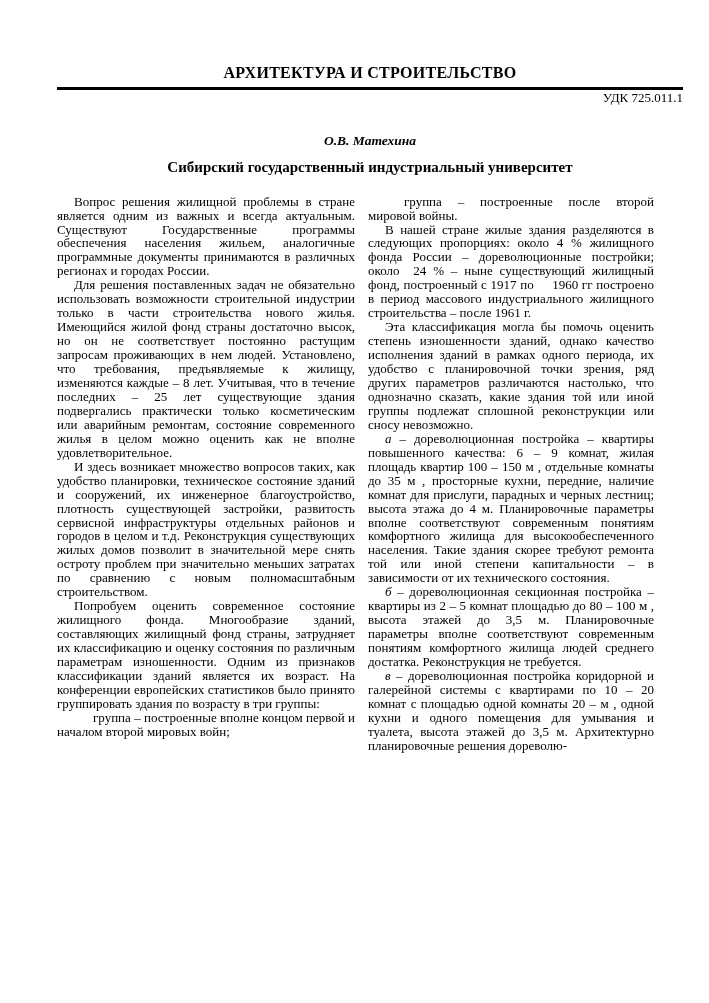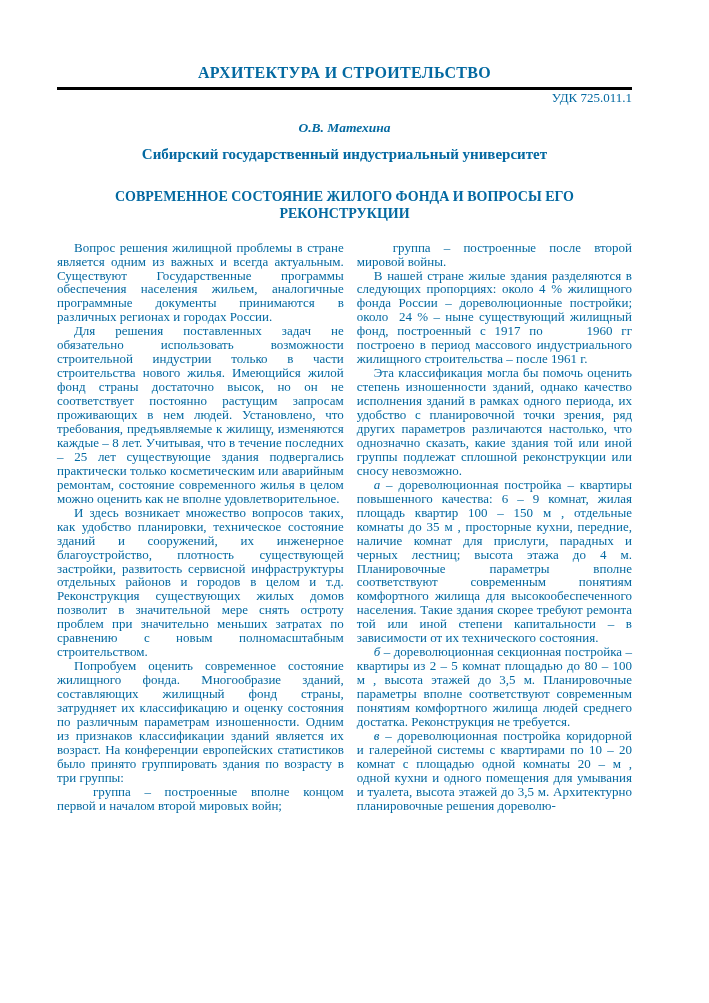--- a/index.html
+++ b/index.html
@@ -5,45 +5,45 @@
   html, body {
     margin: 0;
     padding: 0;
     background: #ffffff;
   }
   .page {
     position: relative;
     width: 709px;
     height: 1003px;
     background: #ffffff;
-    color: #0369a1;
+    color: #000000;
     font-family: "Liberation Serif", "DejaVu Serif", serif;
     box-sizing: border-box;
-    padding: 64px 77px 0 57px;
+    padding: 64px 26px 0 57px;
     overflow: hidden;
   }
   .journal-header {
     margin: 0;
     text-align: center;
     font-size: 16px;
     font-weight: bold;
     line-height: 1.1;
     letter-spacing: 0.3px;
   }
   .header-rule {
     margin-top: 5px;
     height: 3px;
     background: #000000;
   }
   .udc {
     font-size: 13px;
     text-align: right;
   }
   .author {
-    margin-top: 14px;
+    margin-top: 27px;
     text-align: center;
     font-size: 13.5px;
     font-weight: bold;
     font-style: italic;
   }
   .affiliation {
     margin-top: 10px;
     text-align: center;
     font-size: 15px;
     font-weight: bold;
@@ -84,21 +84,20 @@
 
 <div class="page">
 
   <h1 class="journal-header">АРХИТЕКТУРА И СТРОИТЕЛЬСТВО</h1>
   <div class="header-rule"></div>
   <div class="udc">УДК 725.011.1</div>
 
   <div class="author">О.В. Матехина</div>
   <div class="affiliation">Сибирский государственный индустриальный университет</div>
 
-  <h2 class="article-title">СОВРЕМЕННОЕ СОСТОЯНИЕ ЖИЛОГО ФОНДА И ВОПРОСЫ ЕГО РЕКОНСТРУКЦИИ</h2>
 
   <div class="columns">
 
     <div class="col col-left">
       <p class="para"><span class="lead-italic"></span><span>Вопрос решения жилищной проблемы в стране является одним из важных и всегда актуальным. Существуют Государственные программы обеспечения населения жильем, аналогичные программные документы принимаются в различных регионах и городах России.</span></p>
       <p class="para"><span class="lead-italic"></span><span>Для решения поставленных задач не обязательно использовать возможности строительной индустрии только в части строительства нового жилья. Имеющийся жилой фонд страны достаточно высок, но он не соответствует постоянно растущим запросам проживающих в нем людей. Установлено, что требования, предъявляемые к жилищу, изменяются каждые – 8 лет. Учитывая, что в течение последних – 25 лет существующие здания подвергались практически только косметическим или аварийным ремонтам, состояние современного жилья в целом можно оценить как не вполне удовлетворительное.</span></p>
       <p class="para"><span class="lead-italic"></span><span>И здесь возникает множество вопросов таких, как удобство планировки, техническое состояние зданий и сооружений, их инженерное благоустройство, плотность существующей застройки, развитость сервисной инфраструктуры отдельных районов и городов в целом и т.д. Реконструкция существующих жилых домов позволит в значительной мере снять остроту проблем при значительно меньших затратах по сравнению с новым полномасштабным строительством.</span></p>
       <p class="para"><span class="lead-italic"></span><span>Попробуем оценить современное состояние жилищного фонда. Многообразие зданий, составляющих жилищный фонд страны, затрудняет их классификацию и оценку состояния по различным параметрам изношенности. Одним из признаков классификации зданий является их возраст. На конференции европейских статистиков было принято группировать здания по возрасту в три группы:</span></p>
       <p class="para list"><span class="lead-italic"></span><span>группа – построенные вполне концом первой и началом второй мировых войн;</span></p>
     </div>

